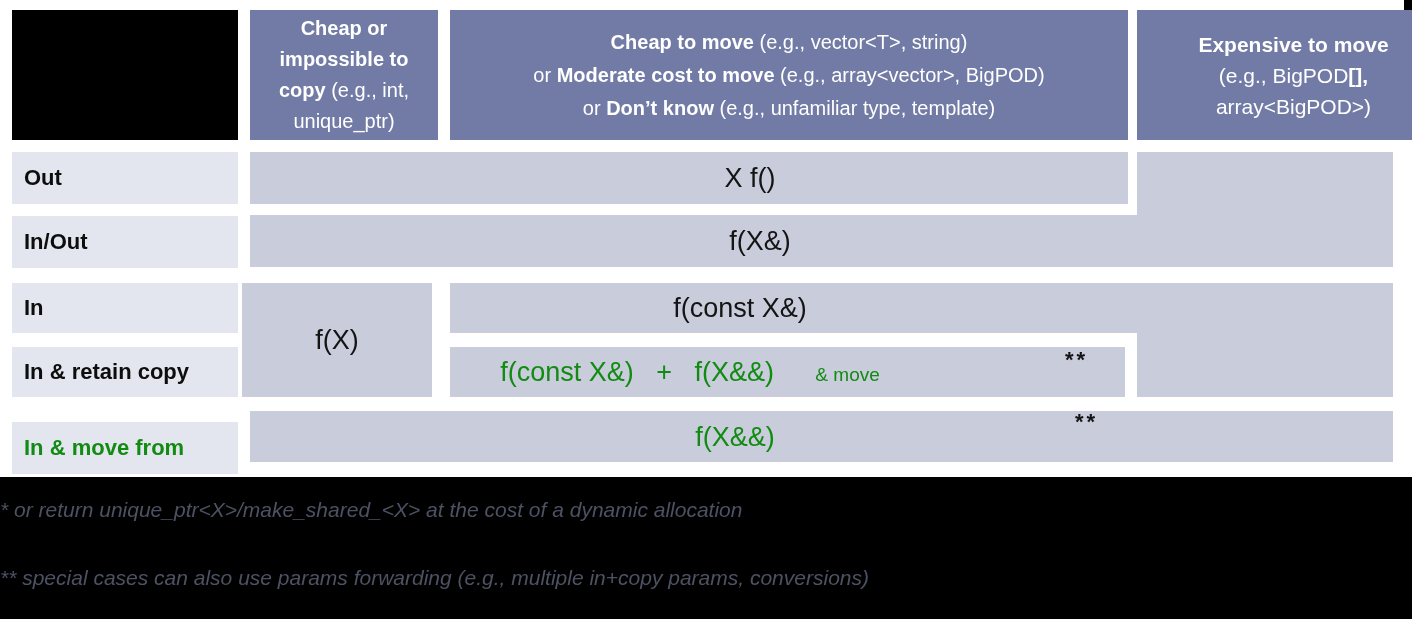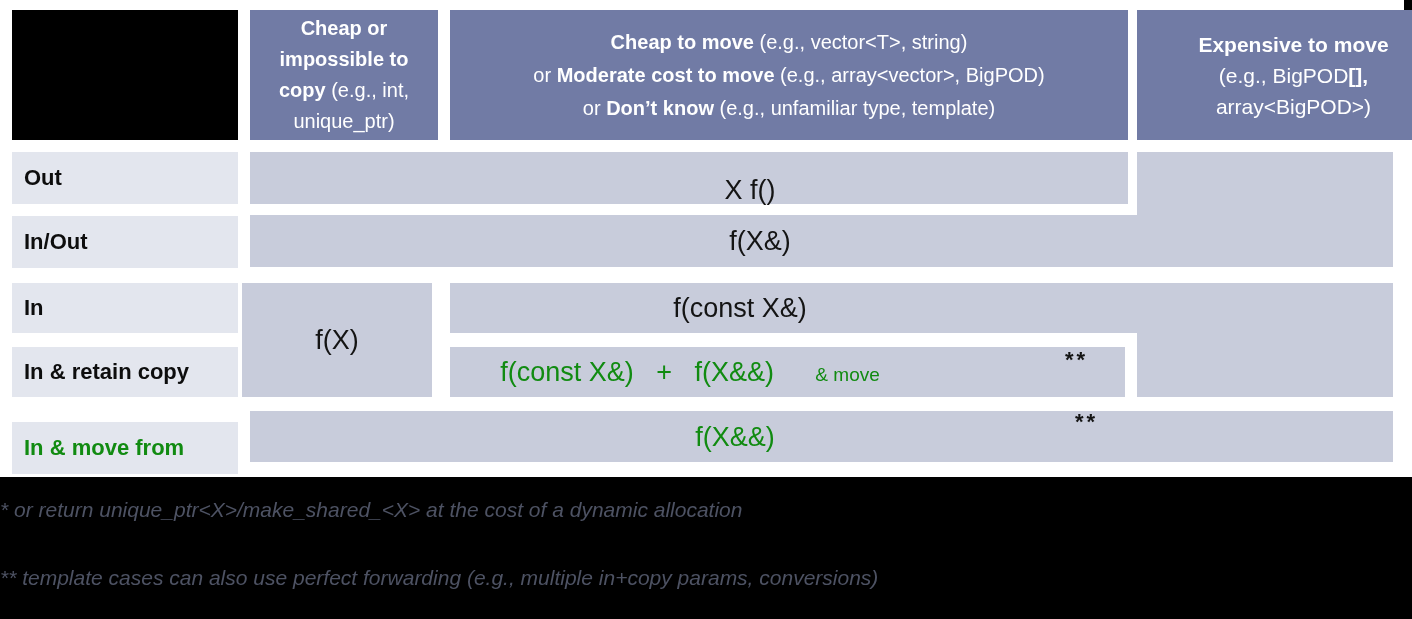--- a/index.html
+++ b/index.html
@@ -56,21 +56,21 @@
     <div class="hline"><span>array&lt;BigPOD&gt;)</span></div>
   </div>
 
   <div class="abs label" style="left:12px;top:152px;width:226px;height:52px;">Out</div>
   <div class="abs label" style="left:12px;top:216px;width:226px;height:52px;">In/Out</div>
   <div class="abs label" style="left:12px;top:283px;width:226px;height:50px;">In</div>
   <div class="abs label" style="left:12px;top:347px;width:226px;height:50px;">In &amp; retain copy</div>
   <div class="abs label green-label" style="left:12px;top:410px;width:226px;height:52px;margin-top:12px;">In &amp; move from</div>
 
   <div class="abs cell" style="left:250px;top:152px;width:878px;height:52px;">
-    <span class="code" style="left:500px;margin-top:12px;">X f()</span>
+    <span class="code" style="left:500px;">X f()</span>
   </div>
 
   <div class="abs cell" style="left:1137px;top:152px;width:256px;height:114px;"></div>
 
   <div class="abs cell" style="left:250px;top:215px;width:1143px;height:52px;">
     <span class="code" style="left:510px;">f(X&amp;)</span>
   </div>
 
   <div class="abs cell" style="left:242px;top:283px;width:190px;height:114px;">
     <span class="code" style="left:95px;">f(X)</span>
@@ -87,16 +87,16 @@
     <span class="dstar" style="left:615px;top:0;">**</span>
   </div>
 
   <div class="abs cell" style="left:250px;top:411px;width:1143px;height:51px;">
     <span class="code green" style="left:485px;">f(X&amp;&amp;)</span>
     <span class="dstar" style="left:825px;top:-2px;">**</span>
   </div>
 
   <div class="abs footer" style="left:0;top:477px;width:1412px;height:142px;">
     <div class="fn" style="top:21px;">* or return unique_ptr&lt;X&gt;/make_shared_&lt;X&gt; at the cost of a dynamic allocation</div>
-    <div class="fn" style="top:89px;">** template cases can also use perfect forwarding (e.g., multiple in+copy params, conversions)</div>
+    <div class="fn" style="top:89px;">** special cases can also use params forwarding (e.g., multiple in+copy params, conversions)</div>
   </div>
 
 </div>
 
 </body></html>

